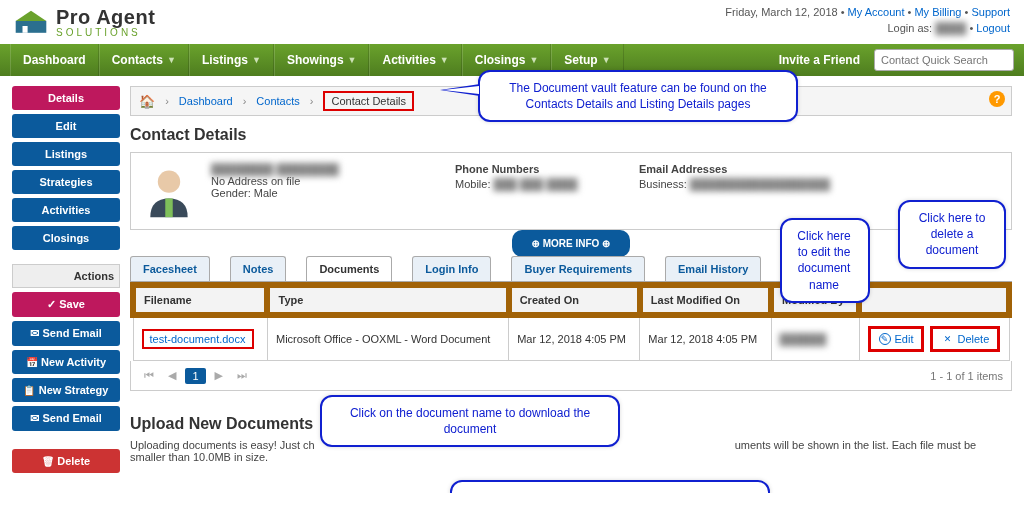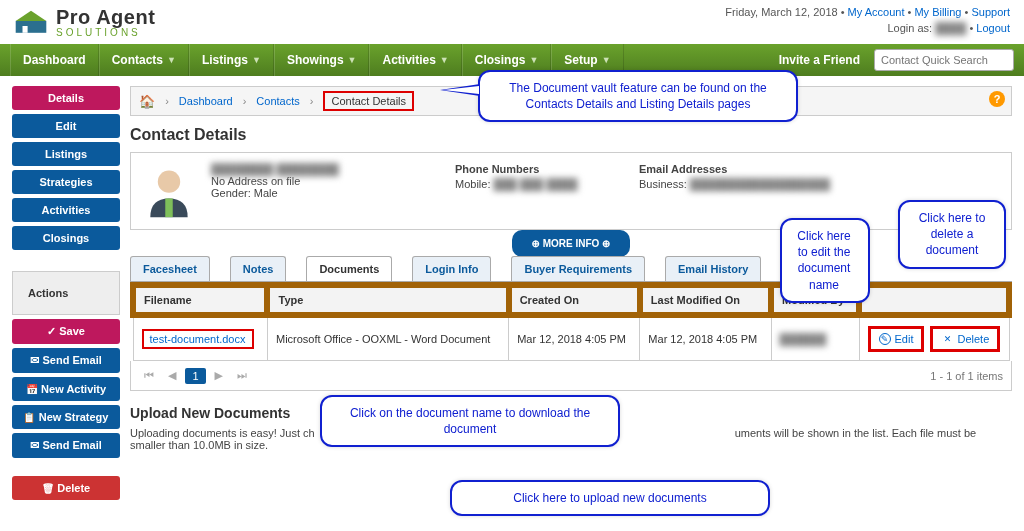--- a/index.html
+++ b/index.html
@@ -24,21 +24,21 @@
   .nav-spacer { flex: 1; }
   .invite { color:#fff; font-weight:bold; padding:0 14px; cursor:pointer;}
   .quick-search { width: 140px; height: 22px; border: 1px solid #aaa; border-radius: 3px; padding: 0 6px; font-size: 11px; color:#888;}
 
   
   .main { display: flex; padding: 10px 12px 20px; gap: 10px; align-items:flex-start; }
   .sidecol { width: 108px; display:flex; flex-direction:column; gap:4px; }
   .side-btn { background: #0b5a9c; color:#fff; text-align:center; padding:6px 4px; font-size:11px; font-weight:bold; border-radius:3px; cursor:pointer; }
   .side-btn.active { background:#be185d; }
   .side-btn.red { background:#c33; }
-  .side-group-title { background:#eee; border:1px solid #ccc; text-align:left; font-weight:bold; font-size:11px; padding:15px; margin-top:17px;}
+  .side-group-title { background:#eee; border:1px solid #ccc; text-align:right; font-weight:bold; font-size:11px; padding:5px; margin-top:10px;}
   .side-btn .chk::before{content:"✓ "; font-weight:bold;}
   .side-btn .env::before{content:"✉ "; }
   .side-btn .cal::before{content:"📅 "; font-size:10px;}
   .side-btn .mag::before{content:"📋 "; font-size:10px;}
   .side-btn.red::before{content:"🗑 "; font-size:10px;}
 
   .content { flex:1; }
   .breadcrumb { background:#f5f5f5; border:1px solid #ccc; padding:4px 8px; font-size:11px; display:flex; align-items:center; gap:8px; position:relative;}
   .breadcrumb .home { font-size:13px; }
   .breadcrumb .sep::after { content:"›"; color:#888; margin:0 2px;}
@@ -68,21 +68,21 @@
   .row-actions { display:flex; gap:6px; }
   .action-box { border:3px solid #d00; padding:4px 8px; display:inline-flex; align-items:center; gap:4px; color:#0066cc; cursor:pointer; font-size:11px;}
   .action-box .ico { width:12px;height:12px;border:1px solid #0066cc;border-radius:50%; display:inline-flex;align-items:center;justify-content:center;font-size:9px;}
   .action-box.del .ico{border-radius:0;border:none;}
 
   .pager { border:1px solid #ccc; border-top:none; padding:6px 8px; display:flex; align-items:center; gap:4px; font-size:11px; color:#777;}
   .pager .pg { background:#0b5a9c;color:#fff;padding:2px 7px;border-radius:2px;}
   .pager .arrow { color:#aaa; padding:2px 5px; cursor:pointer;}
   .pager .right { margin-left:auto;}
 
-  .upload-title { font-size:14px; font-weight:bold; margin:14px 0 6px;}
+  .upload-title { font-size:16px; font-weight:bold; margin:24px 0 6px;}
   .upload-desc { font-size:11px; color:#444;}
   .upload-box { border:3px solid #d00; display:inline-block; padding:10px 14px; margin-top:8px;}
   .choose-row { display:flex; align-items:center; gap:0;}
   .choose-btn { border:1px solid #999; background:#eee; padding:3px 8px; font-size:11px; cursor:pointer;}
   .chosen-file { border:1px solid #999; border-left:none; padding:3px 6px; font-size:11px; color:#555; max-width:90px; overflow:hidden; text-overflow:ellipsis; white-space:nowrap;}
   .upload-btn { background:#0b5a9c;color:#fff;font-weight:bold;padding:6px 18px;border-radius:4px;margin-top:10px;display:inline-block;cursor:pointer;}
 
   
   .callout { position:absolute; border:2px solid #1020d0; border-radius:12px; background:#fff; padding:8px 14px; color:#1020d0; font-size:12px; text-align:center; line-height:1.35; z-index:50; box-shadow:0 0 4px rgba(0,0,0,.15);}
   .callout .tail { position:absolute; width:0;height:0; }

